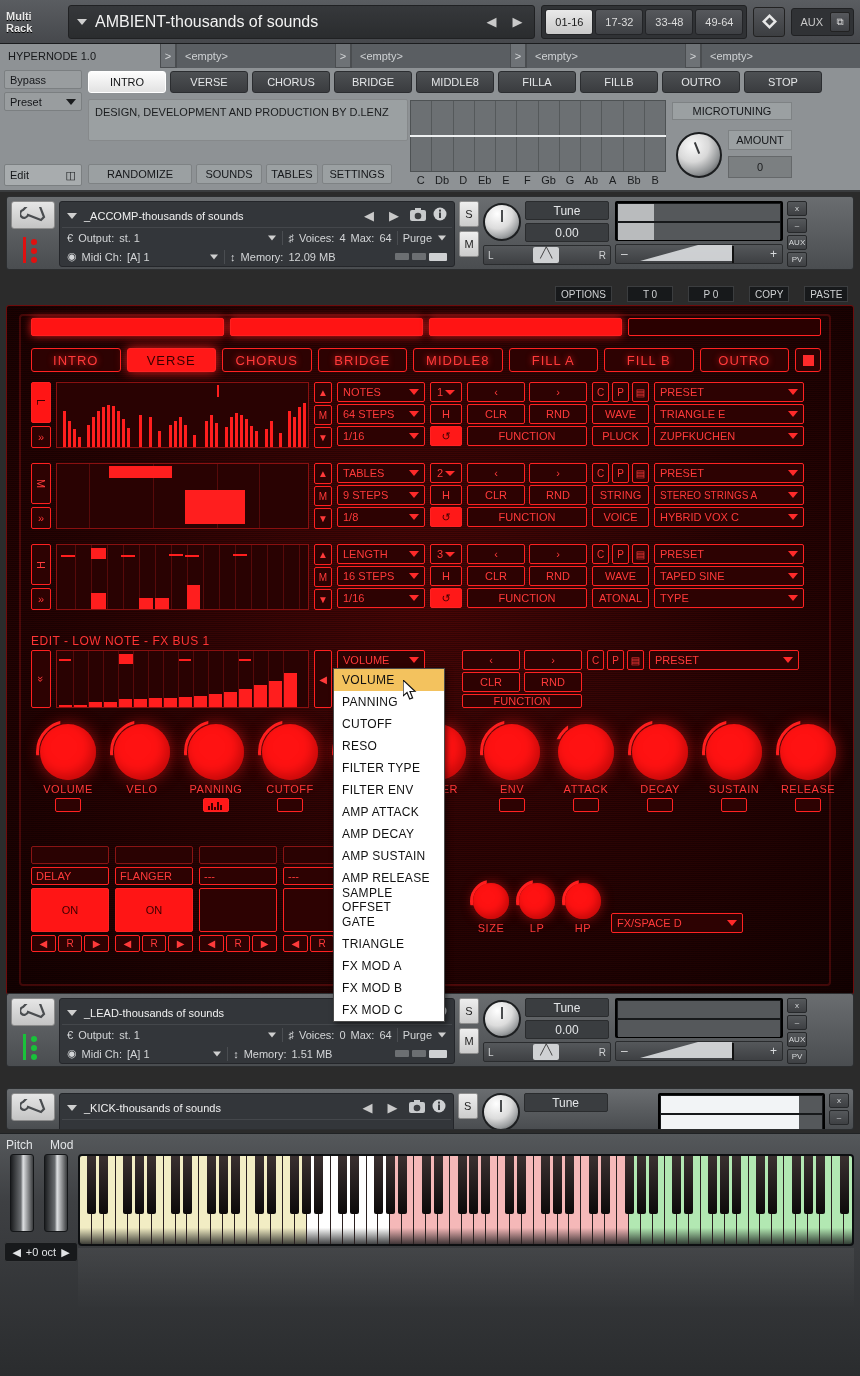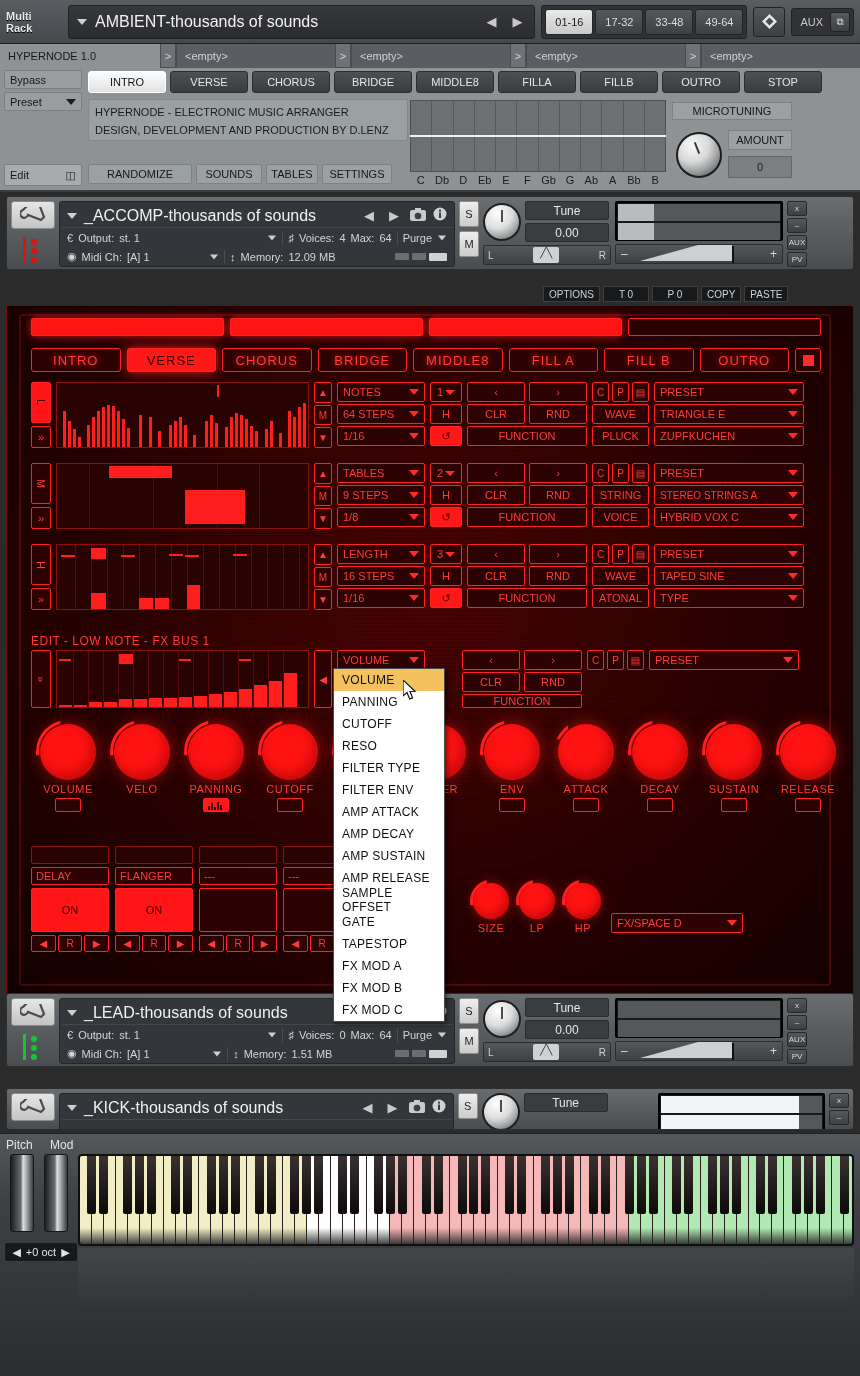--- a/index.html
+++ b/index.html
@@ -116,21 +116,21 @@
     position:absolute;left:6px;width:848px;height:74px;
     background:linear-gradient(#6a6d70,#4a4d50);
     border:1px solid #2c2e30;border-radius:3px;
     display:flex;align-items:flex-start;padding:4px;gap:4px;
   }
   .wrench{width:44px;height:28px;background:linear-gradient(#e6e6e6,#c4c4c4);border:1px solid #8b8b8b;border-radius:3px;
           display:flex;align-items:center;justify-content:center;}
   .inst-logo{width:22px;height:30px;position:relative;margin-top:4px;}
   .inst-mid{width:396px;background:#33363a;border:1px solid #24262a;border-radius:3px;height:66px;padding:2px;}
   .im-title{height:24px;display:flex;align-items:center;gap:7px;padding:0 5px;border-bottom:1px solid #44474b;}
-  .im-title .nm{flex:1;color:#f0f0f0;font-size:16px;}
+  .im-title .nm{flex:1;color:#f0f0f0;font-size:11px;}
   .im-row{height:19px;display:flex;align-items:center;color:#d3d5d7;font-size:11px;padding:0 5px;gap:5px;}
   .im-sep{width:1px;height:14px;background:#4a4d51;}
   .sm-btn{width:20px;height:26px;background:linear-gradient(#eee,#ccc);border:1px solid #8e8e8e;border-radius:2px;
           color:#222;font-size:11px;display:flex;align-items:center;justify-content:center;}
   .tuneknob{width:38px;height:38px;border-radius:50%;
     background:radial-gradient(circle at 36% 26%, #fff 0%, #dcdcdc 45%, #9a9d9f 72%, #303234 100%);
     border:2px solid #1d1f21;position:relative;}
   .tuneknob::after{content:"";position:absolute;left:16px;top:5px;width:2px;height:12px;background:#4a4c4e;}
   .tunebox{width:84px;height:19px;background:#3a3d40;border:1px solid #2a2c2e;border-radius:2px;color:#e4e6e8;font-size:12px;
            display:flex;align-items:center;justify-content:center;}
@@ -138,21 +138,21 @@
           display:flex;align-items:center;justify-content:space-between;padding:0 4px;color:#cfd1d3;font-size:10px;}
   .meters{width:168px;height:40px;background:#17191b;border:2px solid #000;border-radius:2px;padding:1px;}
   .meter{height:17px;background:linear-gradient(90deg,#b9bbbd 0%,#b9bbbd 22%,#55585b 22%,#55585b 100%);margin-bottom:2px;}
   .volbar{width:168px;height:20px;background:linear-gradient(#55585b,#3e4043);border:1px solid #2a2c2e;border-radius:2px;
           display:flex;align-items:center;justify-content:space-between;padding:0 5px;color:#dadcde;font-size:12px;position:relative;}
   .rightcol{display:flex;flex-direction:column;gap:2px;}
   .rbtn{width:20px;height:15px;background:linear-gradient(#55585b,#3e4043);border:1px solid #26282a;border-radius:2px;
         color:#d6d8da;font-size:8px;display:flex;align-items:center;justify-content:center;}
   .optbar{position:absolute;display:flex;gap:3px;}
   .optbtn{height:16px;background:#17191b;border:1px solid #3b3d3f;color:#cfd1d3;font-size:10px;
-          display:flex;align-items:center;justify-content:center;padding:2px 5px;}
+          display:flex;align-items:center;justify-content:center;padding:2px 5px;margin-left:12px;}
 
   
   .red-panel{
     position:absolute;left:6px;top:305px;width:848px;height:690px;
     background:
       repeating-linear-gradient(0deg, rgba(0,0,0,0.28) 0 1px, transparent 1px 2px),
       radial-gradient(ellipse at 50% 42%, #4a0606 0%, #2a0303 55%, #140101 100%);
     border:1px solid #6e0b0b;border-radius:3px;
     font-family:"Liberation Sans", sans-serif;
   }
@@ -317,21 +317,20 @@
       <div class="sect-btn">CHORUS</div>
       <div class="sect-btn">BRIDGE</div>
       <div class="sect-btn">MIDDLE8</div>
       <div class="sect-btn">FILLA</div>
       <div class="sect-btn">FILLB</div>
       <div class="sect-btn">OUTRO</div>
       <div class="sect-btn">STOP</div>
     </div>
 
     <div class="hn-info">
-      <div>HYPERNODE - ELECTRONIC MUSIC ARRANGER</div>
       <div>DESIGN, DEVELOPMENT AND PRODUCTION BY D.LENZ</div>
     </div>
 
     <div class="hn-botrow" style="top:96px">
       <div class="hn-bb" style="width:104px">RANDOMIZE</div>
       <div class="hn-bb" style="width:66px">SOUNDS</div>
       <div class="hn-bb" style="width:52px">TABLES</div>
       <div class="hn-bb" style="width:70px">SETTINGS</div>
     </div>
 
@@ -1193,21 +1192,21 @@
     <div>CUTOFF</div>
     <div>RESO</div>
     <div>FILTER TYPE</div>
     <div>FILTER ENV</div>
     <div>AMP ATTACK</div>
     <div>AMP DECAY</div>
     <div>AMP SUSTAIN</div>
     <div>AMP RELEASE</div>
     <div>SAMPLE OFFSET</div>
     <div>GATE</div>
-    <div>TAPESTOP</div>
+    <div>TRIANGLE</div>
     <div>FX MOD A</div>
     <div>FX MOD B</div>
     <div>FX MOD C</div>
   </div>
   <div class="cursor">
     <svg width="16" height="22" viewBox="0 0 16 22">
         <polygon points="0,0 0,16 4,12.5 6.7,19 9.6,17.8 7,11.5 12,11.3" fill="#fff" stroke="#111" stroke-width="1.2"></polygon>
       </svg>
   </div>
 

